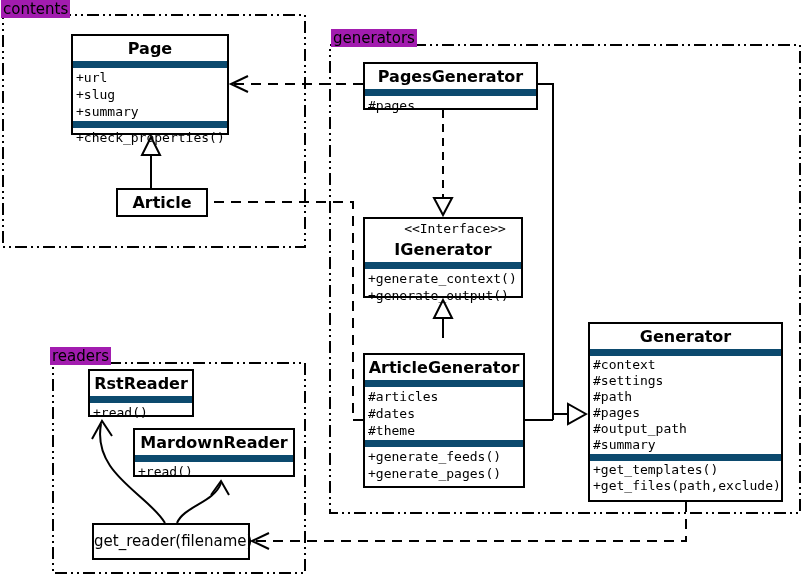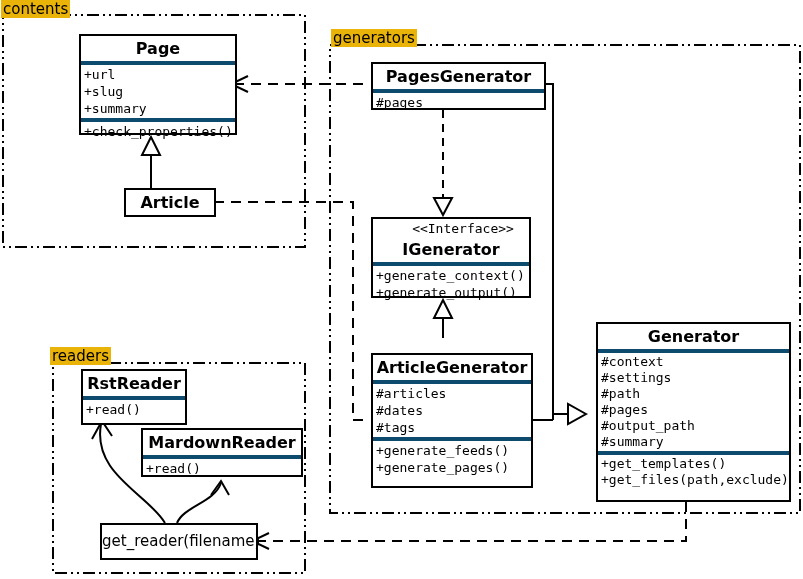--- a/index.html
+++ b/index.html
@@ -1,23 +1,23 @@
 <!DOCTYPE html>
 <html><head>
 <meta charset="utf-8">
 <style>
   html,body{margin:0;padding:0;background:#fff;}
   .diagram{position:relative;width:803px;height:579px;background:#fff;overflow:hidden;
            font-family:"DejaVu Sans",sans-serif;color:#000;}
   svg.layer{position:absolute;left:0;top:0;}
-  .pkg-label{position:absolute;font:15px "DejaVu Sans",sans-serif;background:#eab308;padding:0 2px;}
-  .cls{position:absolute;background:#fff;border:2px solid #000;box-sizing:border-box;margin-left:8px;}
+  .pkg-label{position:absolute;font:15px "DejaVu Sans",sans-serif;background:#a21caf;padding:0 2px;}
+  .cls{position:absolute;background:#fff;border:2px solid #000;box-sizing:border-box;}
   .cls-title{font:bold 16px "DejaVu Sans",sans-serif;text-align:center;line-height:25px;height:25px;white-space:nowrap;}
   .stereo{font:13px "DejaVu Sans Mono",monospace;text-align:center;line-height:16px;height:16px;padding-top:2px;padding-left:24px;}
-  .sec{border-top:4px solid #0c4a6e;padding:1px 3px;}
+  .sec{border-top:7px solid #0c4a6e;padding:1px 3px;}
   .m{font:13px "DejaVu Sans Mono",monospace;line-height:17px;white-space:pre;}
   .lh16 .m{line-height:16px;}
   .fn{font:15px "DejaVu Sans",sans-serif;text-align:center;line-height:33px;white-space:nowrap;}
 </style>
 </head>
 <body>
 
 <div class="diagram">
 
   <svg class="layer" width="803" height="579" viewBox="0 0 803 579">
@@ -110,21 +110,21 @@
       <div class="m">+generate_context()</div>
       <div class="m">+generate_output()</div>
     </div>
   </div>
 
   <div class="cls" style="left:363px;top:353px;width:162px;height:135px">
     <div class="cls-title">ArticleGenerator</div>
     <div class="sec">
       <div class="m">#articles</div>
       <div class="m">#dates</div>
-      <div class="m">#tags</div>
+      <div class="m">#theme</div>
     </div>
     <div class="sec">
       <div class="m">+generate_feeds()</div>
       <div class="m">+generate_pages()</div>
     </div>
   </div>
 
   <div class="cls lh16" style="left:588px;top:322px;width:195px;height:180px">
     <div class="cls-title">Generator</div>
     <div class="sec">
@@ -134,21 +134,21 @@
       <div class="m">#pages</div>
       <div class="m">#output_path</div>
       <div class="m">#summary</div>
     </div>
     <div class="sec">
       <div class="m">+get_templates()</div>
       <div class="m">+get_files(path,exclude)</div>
     </div>
   </div>
 
-  <div class="cls" style="left:73px;top:369px;width:106px;height:56px">
+  <div class="cls" style="left:88px;top:369px;width:106px;height:48px">
     <div class="cls-title">RstReader</div>
     <div class="sec">
       <div class="m">+read()</div>
     </div>
   </div>
 
   <div class="cls" style="left:133px;top:428px;width:162px;height:49px">
     <div class="cls-title">MardownReader</div>
     <div class="sec">
       <div class="m">+read()</div>

